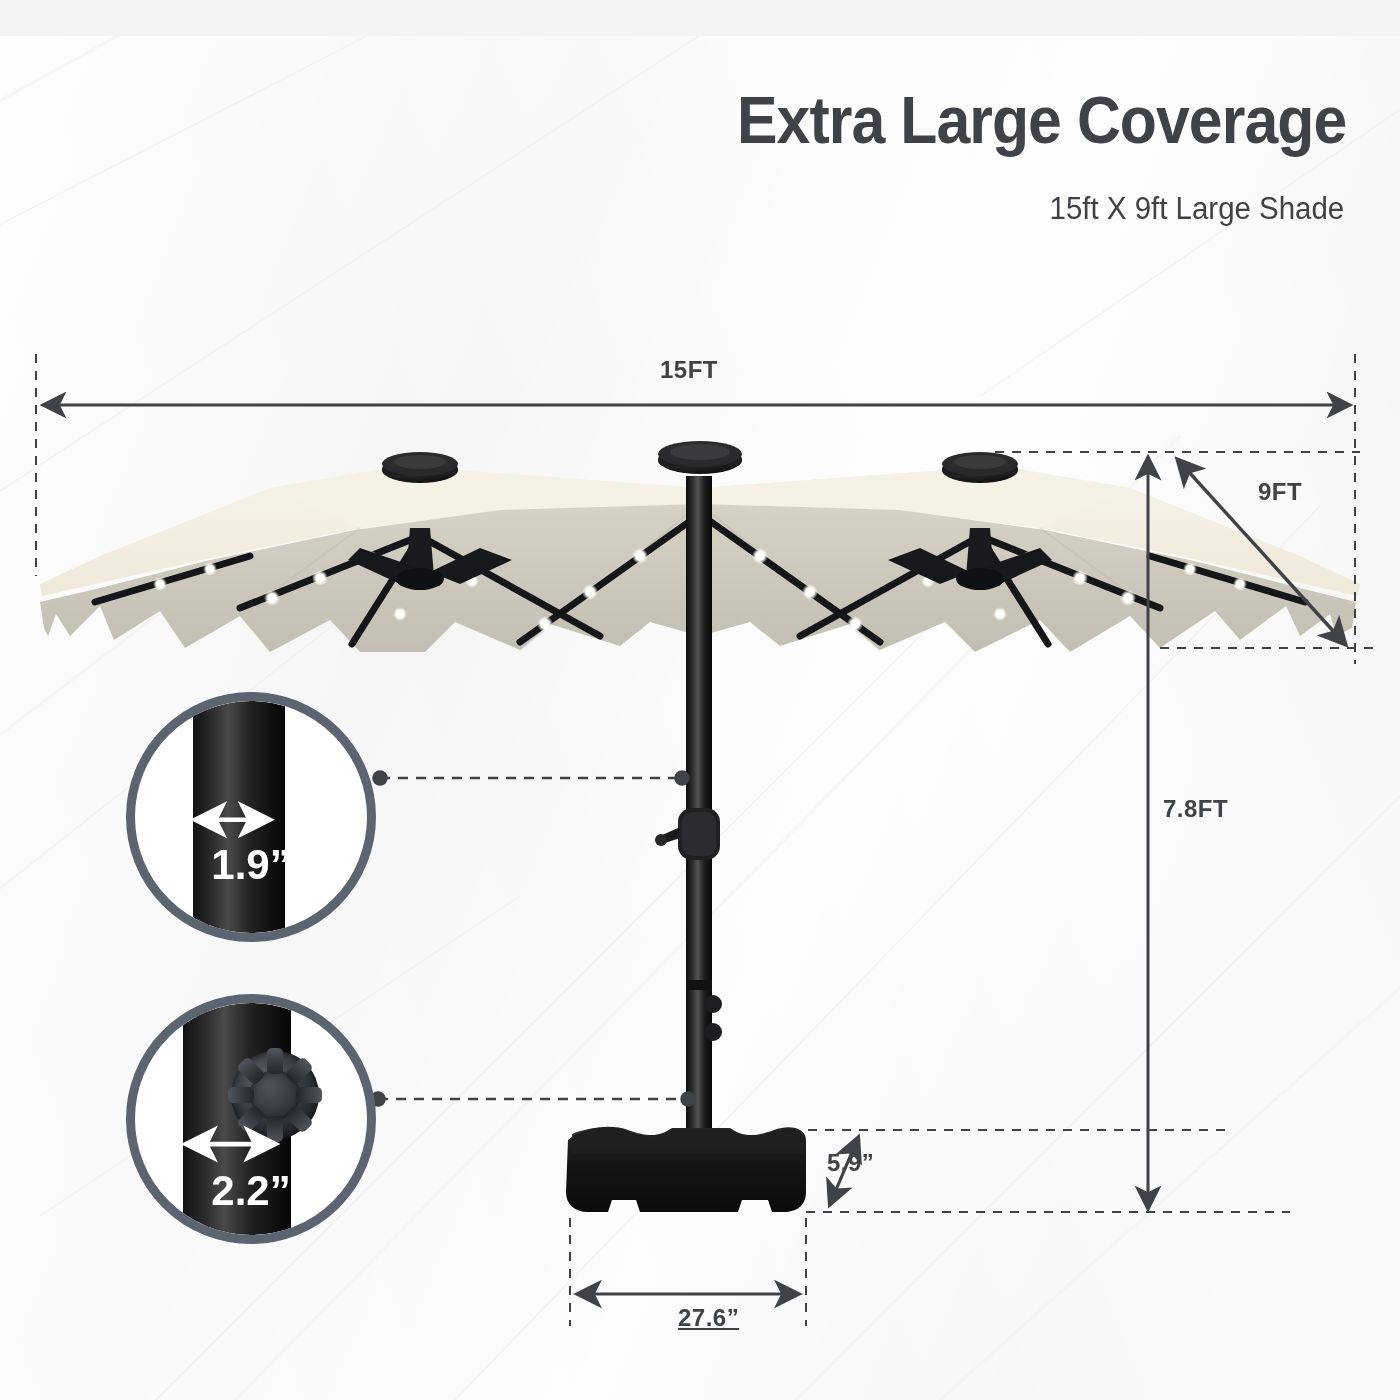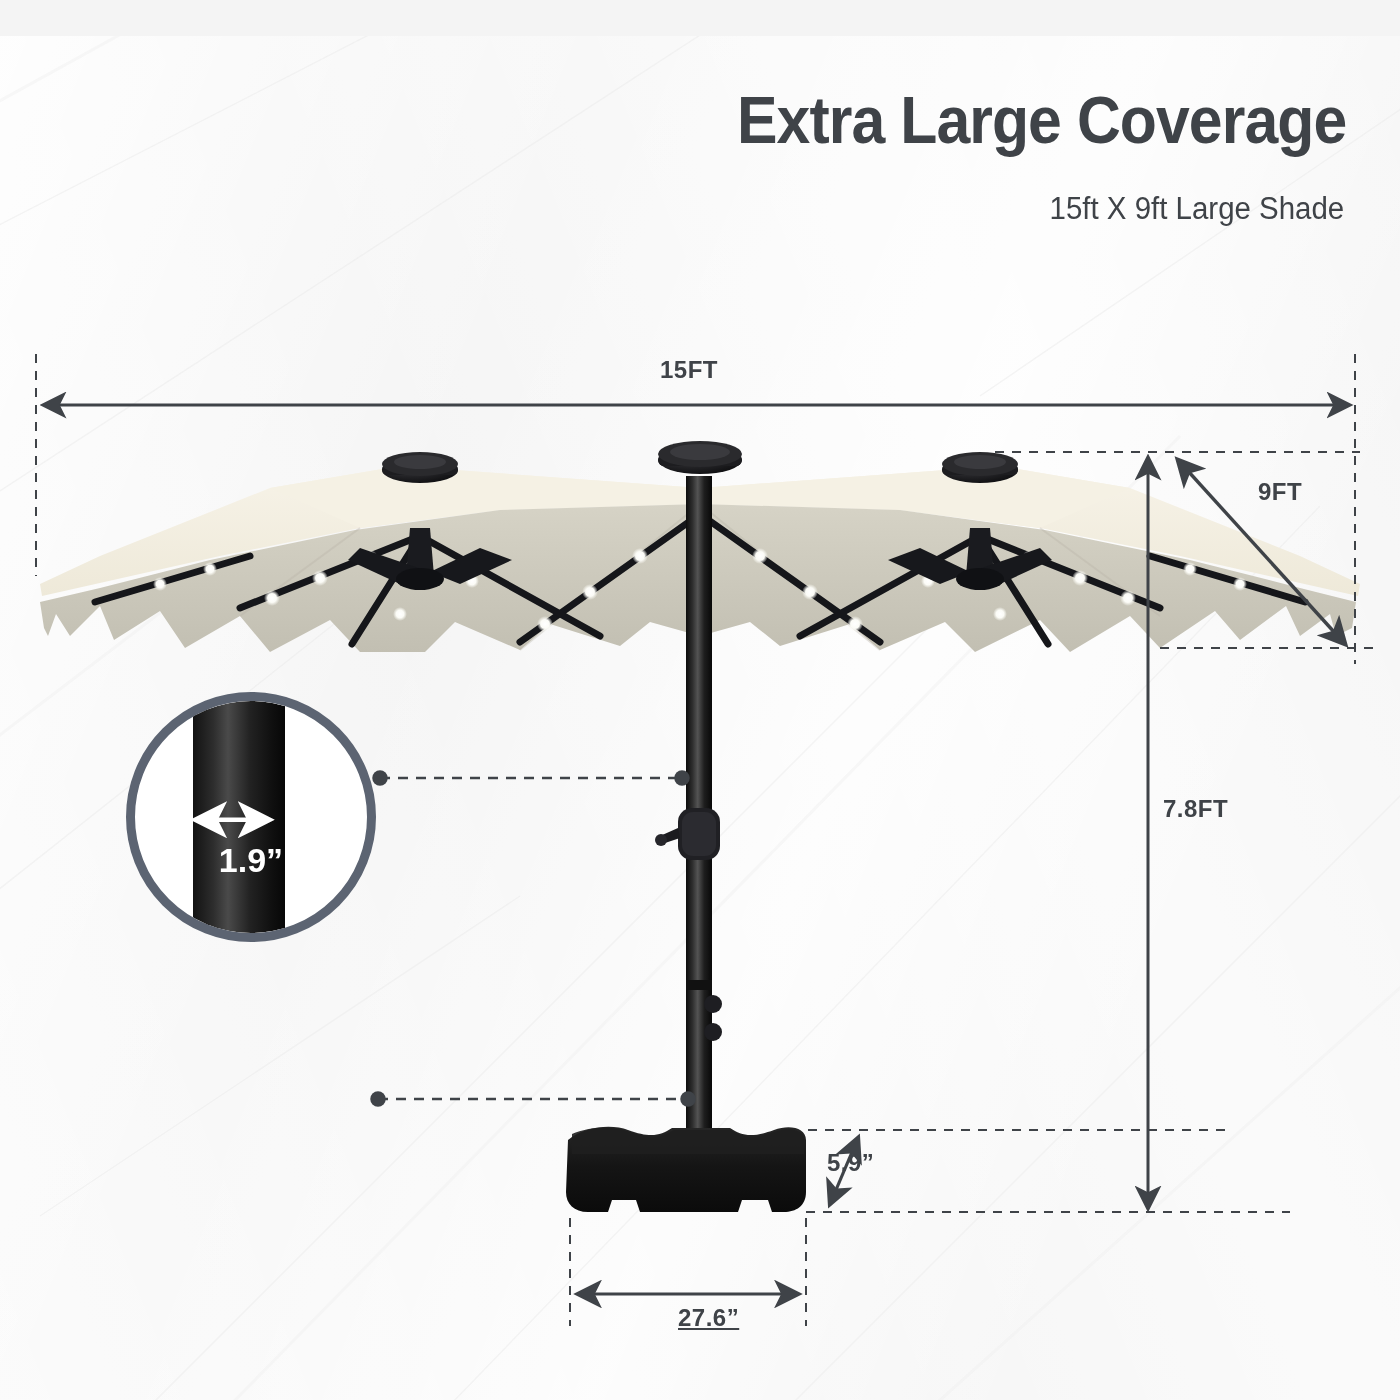--- a/index.html
+++ b/index.html
@@ -89,21 +89,21 @@
   .co-pole {
     position: absolute;
     top: -6%;
     height: 112%;
     background: linear-gradient(90deg, #121212 0%, #2d2d2d 22%, #4a4a4a 38%, #222 62%, #101010 85%, #070707 100%);
     border-radius: 3px;
   }
   .co-arrow-label {
     position: absolute;
     color: #ffffff;
-    font-size: 34px;
+    font-size: 42px;
     font-weight: bold;
     white-space: nowrap;
     text-align: center;
   }
   .knob {
     position: absolute;
     border-radius: 50%;
     background: radial-gradient(circle at 38% 32%, #5a5f66 0%, #3a3e45 40%, #24272c 70%, #15171a 100%);
     box-shadow: inset 0 0 8px rgba(0,0,0,0.7);
   }
@@ -387,14 +387,35 @@
           <marker id="wArrL" viewBox="0 0 12 12" refX="2" refY="6" markerWidth="8" markerHeight="8" orient="auto">
             <path d="M12 0 L0 6 L12 12 L9 6 Z" fill="#ffffff"></path>
           </marker>
         </defs>
         <line x1="66" y1="128" x2="144" y2="128" stroke="#ffffff" stroke-width="5" marker-start="url(#wArrL)" marker-end="url(#wArrR)"></line>
       </svg>
       <div class="co-arrow-label" style="left:0; right:0; top:140px;">1.9”</div>
     </div>
   </div>
 
+  <div class="callout" style="left:126px; top:958px; width:250px; height:250px;">
+    <div class="callout-inner">
+      <div class="co-pole" style="left:48px; width:108px;"></div>
+      <div class="knob" style="left:96px; top:48px; width:88px; height:88px;">
+        <div class="knob-teeth">
+          <span style="transform:rotate(0deg) translateY(-34px)"></span>
+          <span style="transform:rotate(45deg) translateY(-34px)"></span>
+          <span style="transform:rotate(90deg) translateY(-34px)"></span>
+          <span style="transform:rotate(135deg) translateY(-34px)"></span>
+          <span style="transform:rotate(180deg) translateY(-34px)"></span>
+          <span style="transform:rotate(225deg) translateY(-34px)"></span>
+          <span style="transform:rotate(270deg) translateY(-34px)"></span>
+          <span style="transform:rotate(315deg) translateY(-34px)"></span>
+        </div>
+      </div>
+      <svg viewBox="0 0 250 250" style="position:absolute;inset:0;">
+        <line x1="56" y1="152" x2="150" y2="152" stroke="#ffffff" stroke-width="5" marker-start="url(#wArrL)" marker-end="url(#wArrR)"></line>
+      </svg>
+      <div class="co-arrow-label" style="left:0; right:0; top:164px;">2.2”</div>
+    </div>
+  </div>
 
 </div>
 
 </body></html>

